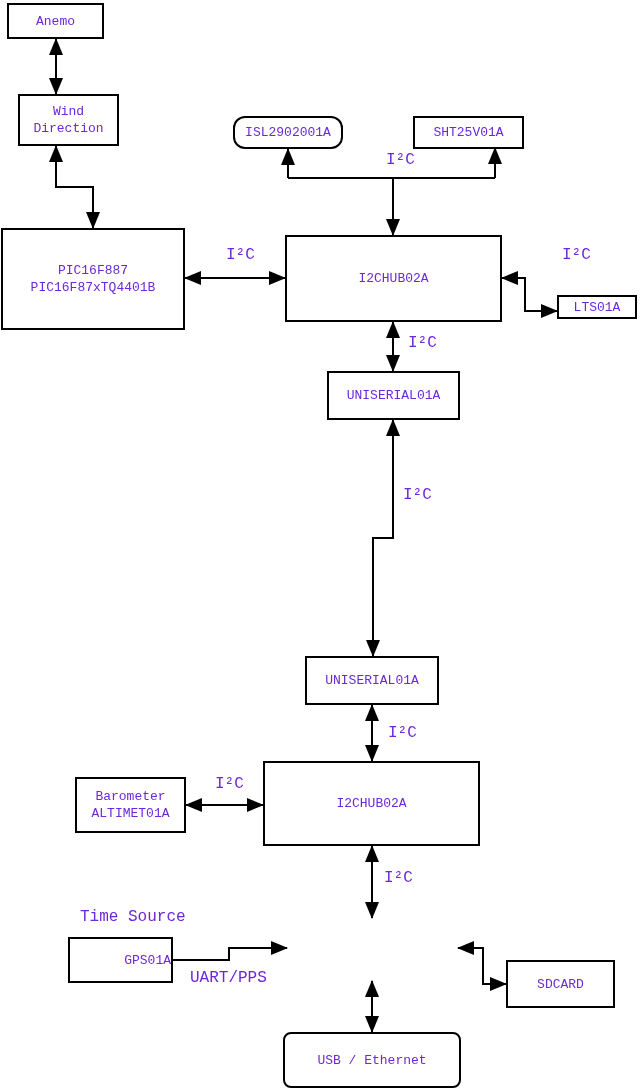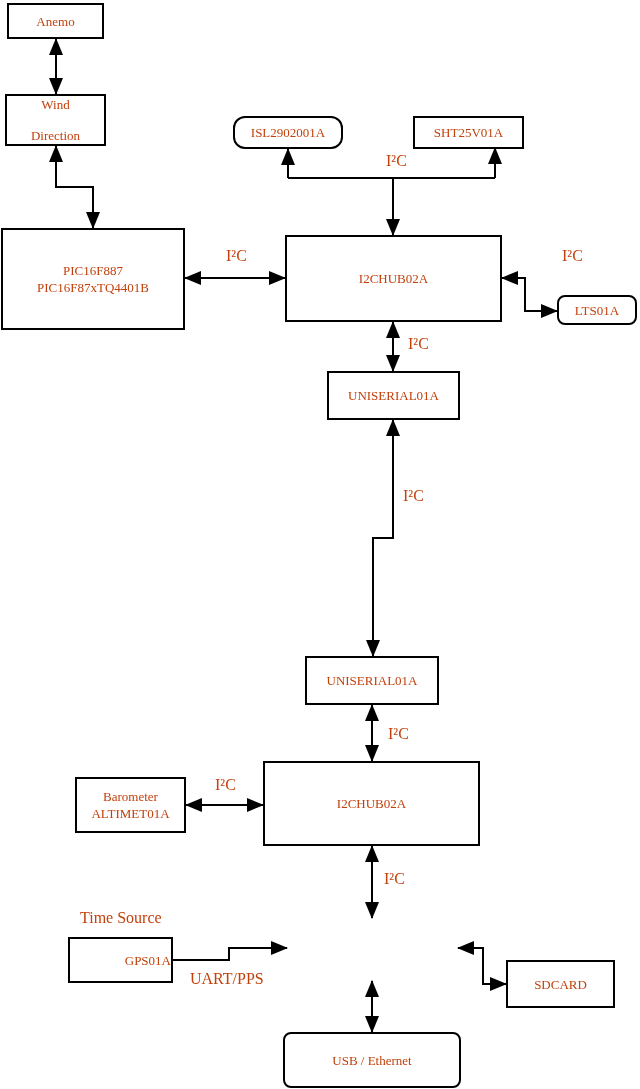--- a/index.html
+++ b/index.html
@@ -5,22 +5,22 @@
   html, body {
     margin: 0;
     padding: 0;
     background: #ffffff;
   }
   #canvas {
     position: relative;
     width: 640px;
     height: 1089px;
     background: #ffffff;
-    font-family: Liberation Serif, serif;
-    color: #c2410c;
+    font-family: Liberation Mono, monospace;
+    color: #6d28d9;
     overflow: hidden;
   }
   #connectors {
     position: absolute;
     left: 0;
     top: 0;
     width: 640px;
     height: 1089px;
   }
   #connectors path {
@@ -88,21 +88,21 @@
 
     <path d="M458,948 L483,948 L483,984 L506,984" marker-start="url(#ah)" marker-end="url(#ah)"></path>
 
     <path d="M372,981 L372,1032" marker-start="url(#ah)" marker-end="url(#ah)"></path>
   </svg>
 
   <div class="box" style="left:7px; top:3px; width:97px; height:36px;">
     <span>Anemo</span>
   </div>
 
-  <div class="box" style="left:5px; top:94px; width:101px; height:52px;justify-content:space-between;">
+  <div class="box" style="left:18px; top:94px; width:101px; height:52px;">
     <span>Wind</span>
     <span>Direction</span>
   </div>
 
   <div class="box" style="left:1px; top:228px; width:184px; height:102px;">
     <span>PIC16F887</span>
     <span>PIC16F87xTQ4401B</span>
   </div>
 
   <div class="box" style="left:233px; top:116px; width:110px; height:33px;border-radius:12px;">
@@ -110,21 +110,21 @@
   </div>
 
   <div class="box" style="left:413px; top:116px; width:111px; height:33px;">
     <span>SHT25V01A</span>
   </div>
 
   <div class="box" style="left:285px; top:235px; width:217px; height:87px;">
     <span>I2CHUB02A</span>
   </div>
 
-  <div class="box" style="left:557px; top:295px; width:80px; height:30px;border-radius:8px;">
+  <div class="box" style="left:557px; top:295px; width:80px; height:24px;">
     <span>LTS01A</span>
   </div>
 
   <div class="box" style="left:327px; top:371px; width:133px; height:49px;">
     <span>UNISERIAL01A</span>
   </div>
 
   <div class="box" style="left:305px; top:656px; width:134px; height:49px;">
     <span>UNISERIAL01A</span>
   </div>

